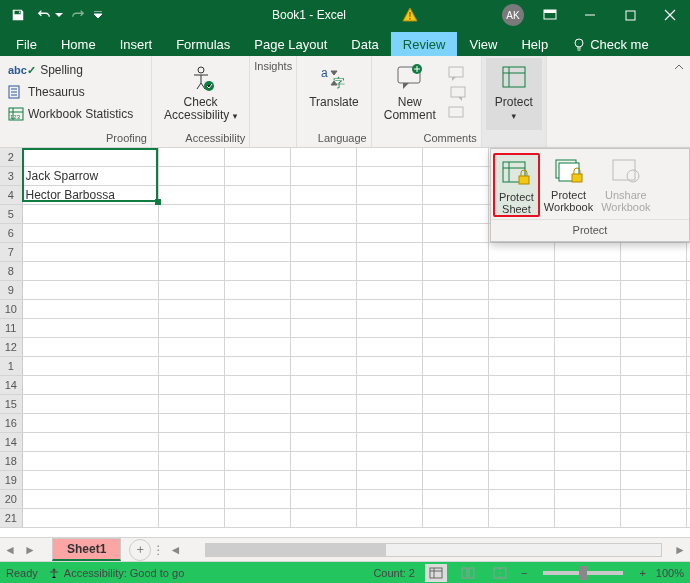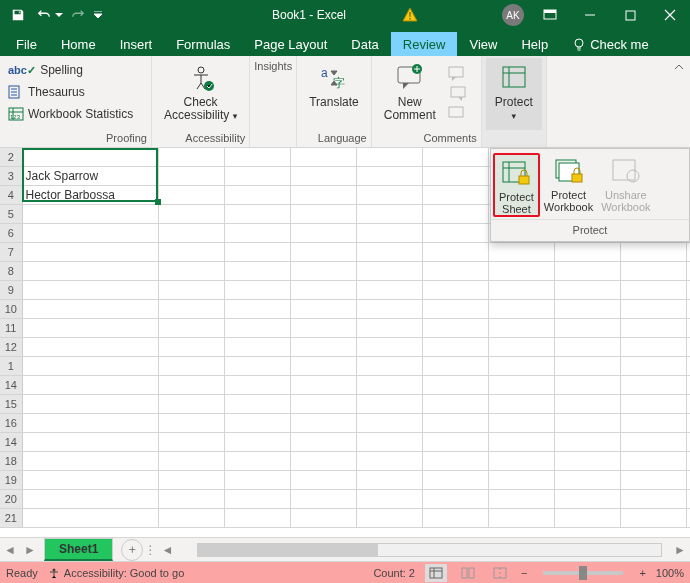--- a/index.html
+++ b/index.html
@@ -45,27 +45,27 @@
   .grid-area { position:absolute; top:148px; left:0; right:0; bottom:46px; overflow:hidden; }
   .rowhdr { width:22px; background:#e6e6e6; border-right:1px solid #ccc; border-bottom:1px solid #d4d4d4; text-align:center; font-size:11px; color:#555; height:18px; line-height:18px; }
   .cell { border-right:1px solid #d4d4d4; border-bottom:1px solid #d4d4d4; height:18px; font-size:12px; padding:0 3px; line-height:18px; overflow:hidden; white-space:nowrap; background:#fff; }
   table.grid { border-collapse:collapse; table-layout:fixed; width:100%; }
   .sel-border { position:absolute; border:2px solid #107c41; pointer-events:none; }
   .sel-handle { position:absolute; width:6px; height:6px; background:#107c41; pointer-events:none; }
 
   
   .sheettabs { position:absolute; bottom:22px; left:0; right:0; height:24px; background:#f3f2f1; border-top:1px solid #d6d6d6; display:flex; align-items:center; font-size:12px; }
   .navbtn { width:20px; height:20px; display:flex; align-items:center; justify-content:center; color:#888; cursor:pointer; }
-  .sheet-tab { padding:3px 14px; background:#22c55e; border:1px solid #ccc; border-bottom:2px solid #107c41; margin-left:4px; cursor:pointer; font-weight:bold; }
+  .sheet-tab { padding:3px 14px; background:#fca5a5; border:1px solid #ccc; border-bottom:2px solid #107c41; margin-left:12px; cursor:pointer; font-weight:bold; }
   .addsheet { width:22px; height:22px; border:1px solid #ccc; border-radius:50%; display:flex; align-items:center; justify-content:center; margin-left:8px; cursor:pointer; color:#666; }
   .hscroll { flex:1; margin:0 8px 0 20px; height:14px; background:#f0f0f0; border:1px solid #ccc; position:relative; }
   .hscroll-thumb { position:absolute; left:0; top:0; bottom:0; width:180px; background:#cdcdcd; }
 
   
-  .statusbar { position:absolute; bottom:0; left:0; right:0; height:22px; background:#fca5a5; border-top:1px solid #d6d6d6; display:flex; align-items:center; font-size:11px; color:#444; padding:0 6px; gap:10px; }
+  .statusbar { position:absolute; bottom:0; left:0; right:0; height:22px; background:#22c55e; border-top:1px solid #d6d6d6; display:flex; align-items:center; font-size:11px; color:#444; padding:0 6px; gap:10px; }
   .statusbar .spacer { flex:1; }
   .viewbtn { width:22px; height:18px; border:1px solid transparent; display:flex; align-items:center; justify-content:center; cursor:pointer; color:#666; }
   .viewbtn.active { background:#dcdcdc; }
   .zoom-slider { width:80px; height:4px; background:#c8c8c8; position:relative; margin:0 6px; }
   .zoom-thumb { position:absolute; width:8px; height:14px; background:#888; top:-5px; left:36px; }
 
   svg { display:block; }
   .warn-tri { color:#f2c811; }
 </style>
 </head>

